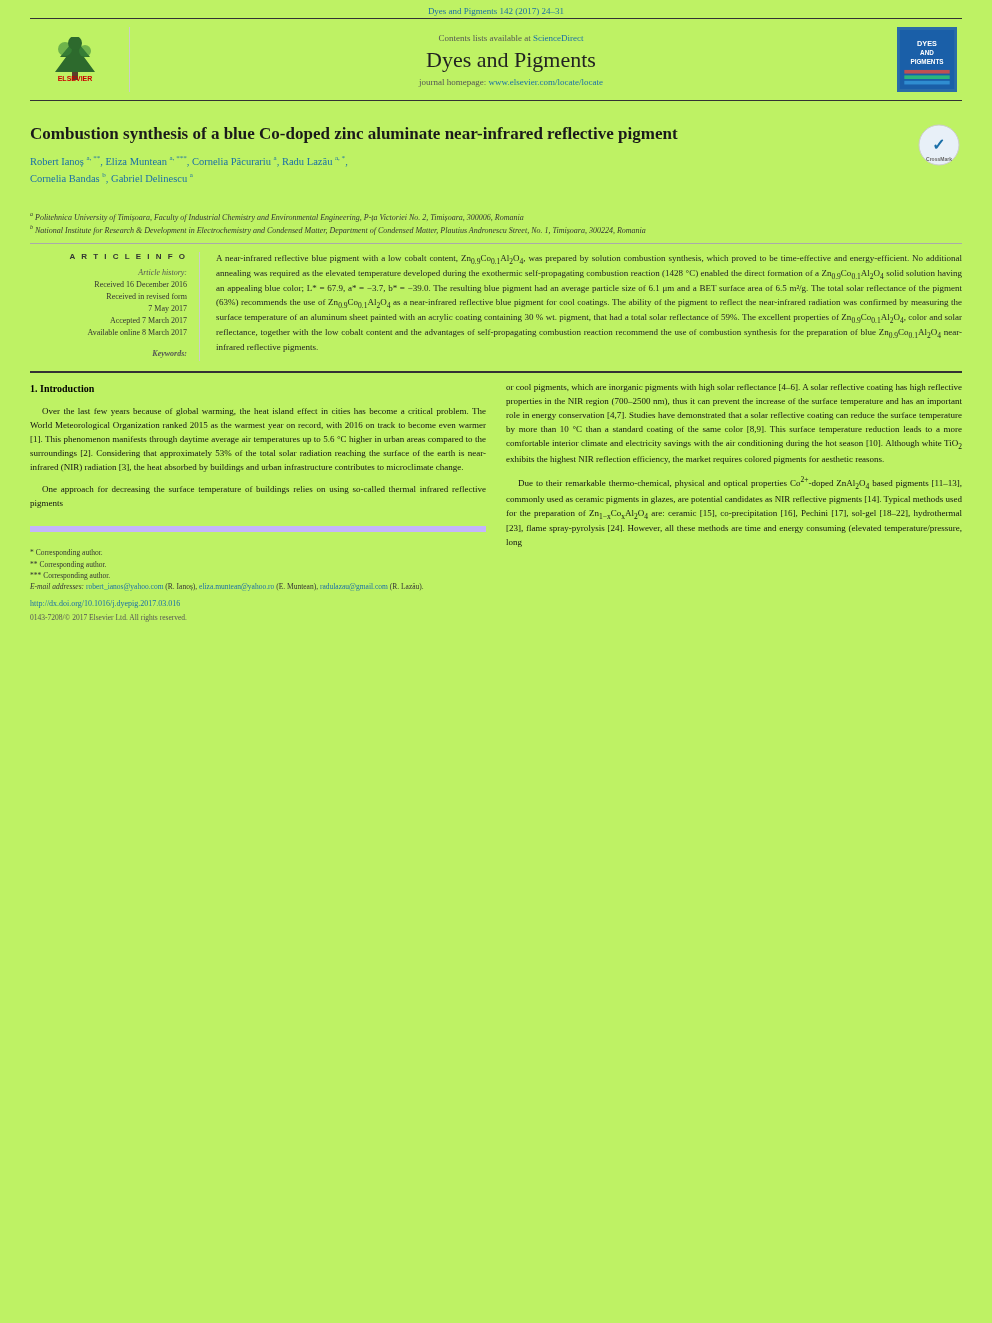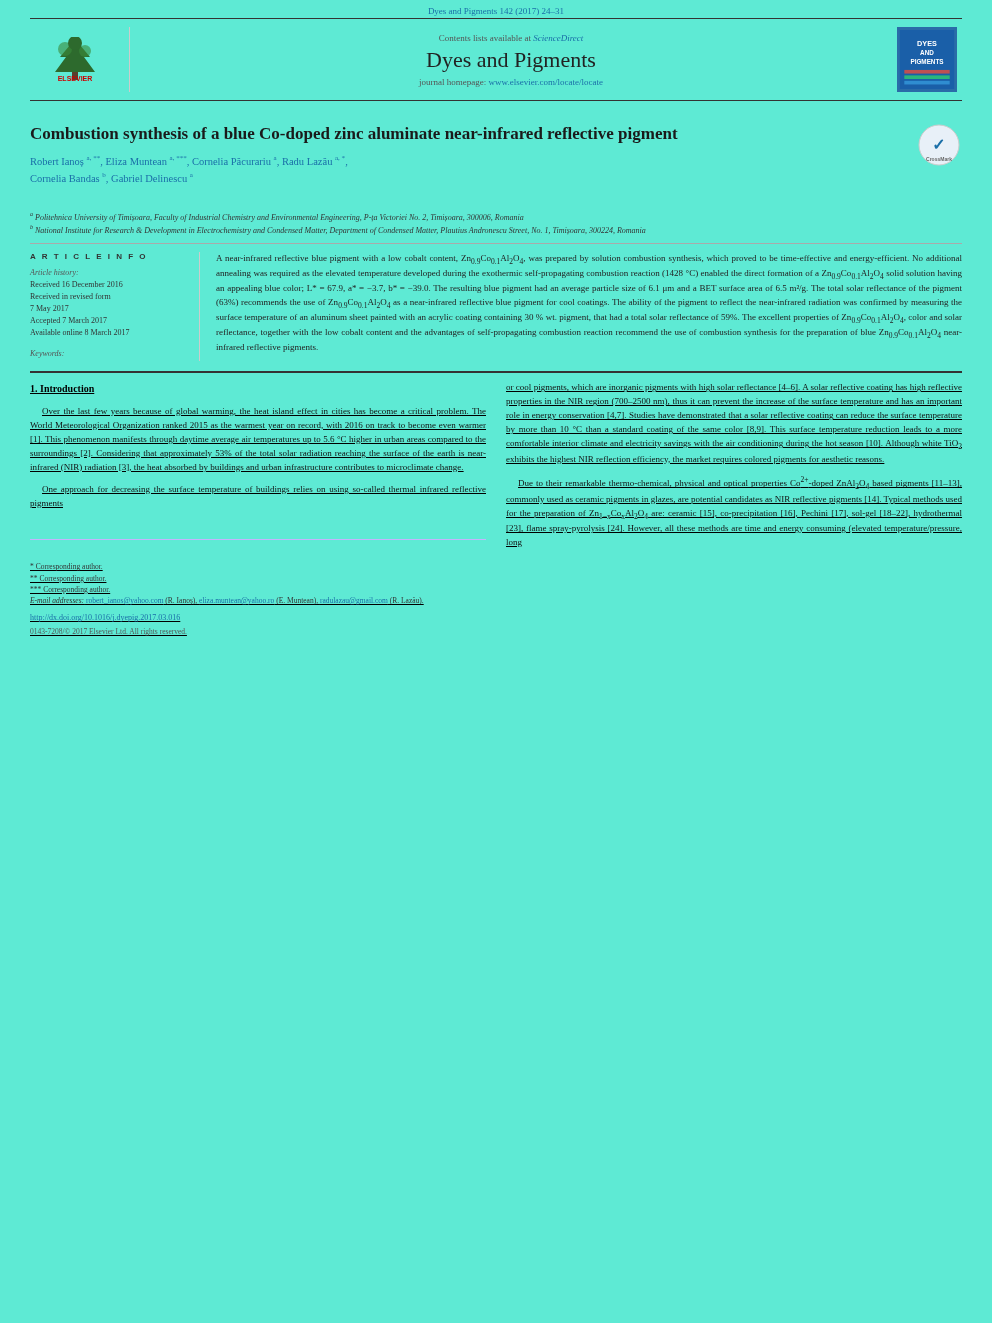--- a/index.html
+++ b/index.html
@@ -7,21 +7,21 @@
       background: #fff;
       font-family: "Times New Roman", Times, serif;
       font-size: 10px;
       color: #000;
       width: 992px;
       min-height: 1323px;
     }
     .page {
       width: 992px;
       min-height: 1323px;
-      background: #5eead4;
+      background: #bef264;
       padding: 0;
     }
 
     
     .journal-bar {
       text-align: center;
       padding: 6px 0 2px 0;
       font-size: 9px;
       color: #1a6fa8;
     }
@@ -147,20 +147,22 @@
     
     .two-col {
       display: flex;
       gap: 16px;
       margin-bottom: 10px;
     }
     .left-col {
       width: 170px;
       flex-shrink: 0;
       border-right: 1px solid #ccc;
+      padding-right: 12px;
+      text-align: right;
     }
     .right-col {
       flex: 1;
     }
 
     
     .section-label {
       font-size: 8px;
       letter-spacing: 2px;
       text-transform: uppercase;
@@ -179,20 +181,21 @@
       color: #555;
     }
     .keywords-section {
       margin-top: 10px;
     }
     .keywords-label {
       font-size: 8px;
       font-style: italic;
       color: #555;
       margin-bottom: 3px;
+      font-weight: bold;
     }
     .keywords-list {
       font-size: 8px;
       color: #333;
       line-height: 1.6;
     }
 
     
     .abstract-text {
       font-size: 9px;
@@ -209,21 +212,20 @@
 
     
     .body-divider {
       border: none;
       border-top: 2px solid #333;
       margin: 8px 0;
     }
     .body-two-col {
       display: flex;
       gap: 20px;
-      text-decoration: underline;
     }
     .body-col {
       flex: 1;
       font-size: 9px;
       line-height: 1.55;
       color: #111;
       text-align: justify;
     }
     .body-col p {
       margin-bottom: 8px;
@@ -236,23 +238,23 @@
       font-size: 10px;
       font-weight: bold;
       color: #000;
       margin-bottom: 6px;
       text-indent: 0 !important;
     }
     .body-col a, .ref { color: #1a6fa8; text-decoration: none; }
 
     
     .footnotes-area {
-      margin-top: 29px;
-      border-top: 1px solid #c4b5fd;
-      padding-top: 21px;
+      margin-top: 16px;
+      border-top: 6px solid #c4b5fd;
+      padding-top: 15px;
       font-size: 7.5px;
       color: #333;
       line-height: 1.5;
     }
     .doi-line {
       font-size: 8px;
       color: #1a6fa8;
       margin-top: 6px;
     }
     .issn-line {
@@ -288,21 +290,21 @@
         <circle cx="45" cy="14" r="6" fill="#3a8a3a" opacity="0.6"></circle>
         <circle cx="35" cy="6" r="7" fill="#2d6a2d"></circle>
         <text x="35" y="44" text-anchor="middle" font-size="7" font-family="Arial" fill="#cc0000" font-weight="bold">ELSEVIER</text>
       </svg>
     </div>
 
     <div class="header-center">
       <div class="header-contents-line">
         <span>Contents lists available at </span>
         
-        <a href="#" style="color:#1a6fa8;text-decoration:none;font-style:italic;">ScienceDirect</a>
+        <a href="#" style="color:#1a6fa8;text-decoration:none;">ScienceDirect</a>
       </div>
       <div class="header-journal-title">Dyes and Pigments</div>
       <div class="header-homepage-line">
         <span>journal homepage: </span>
         <a href="#" style="color:#1a6fa8;text-decoration:none;">www.elsevier.com/locate/locate</a>
       </div>
     </div>
 
     <div class="header-journal-logo">
       <div class="dyes-logo-box">

